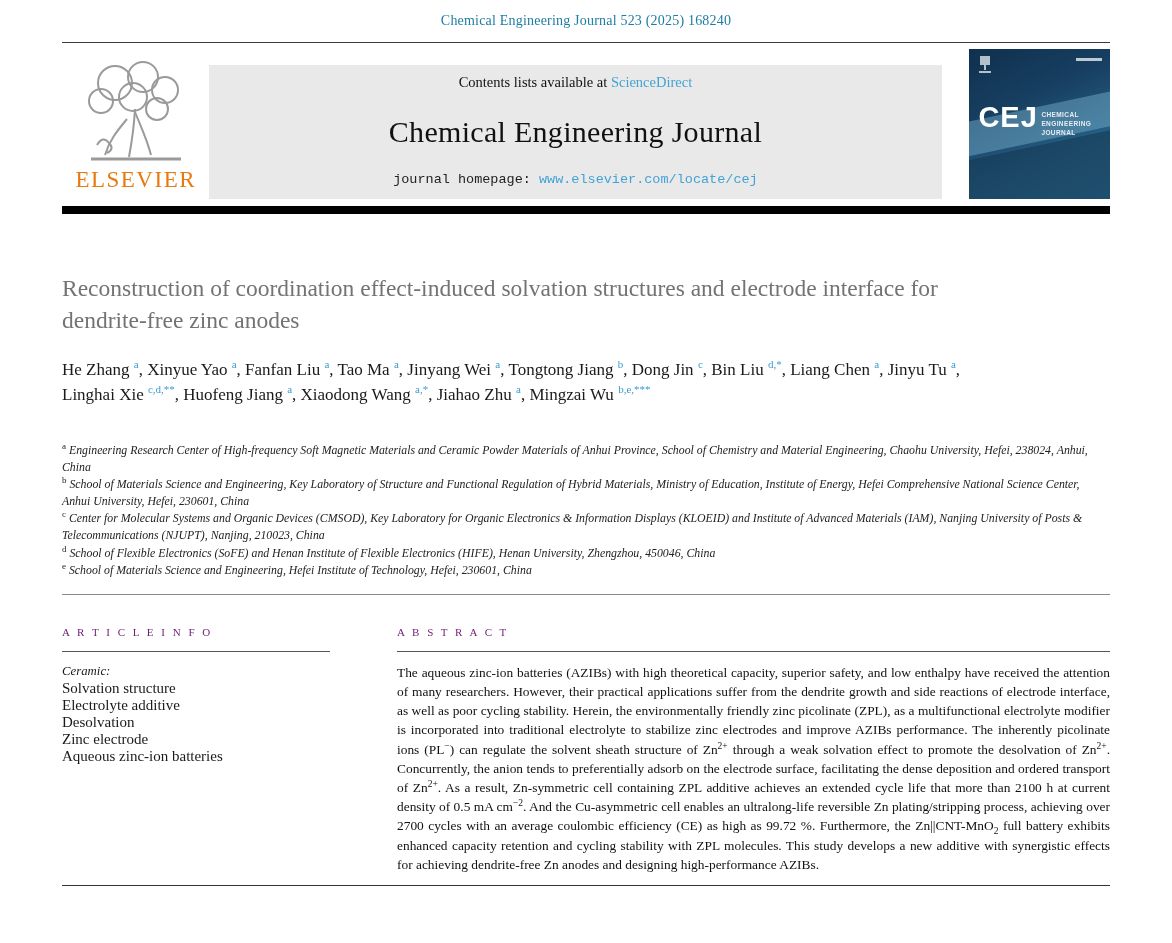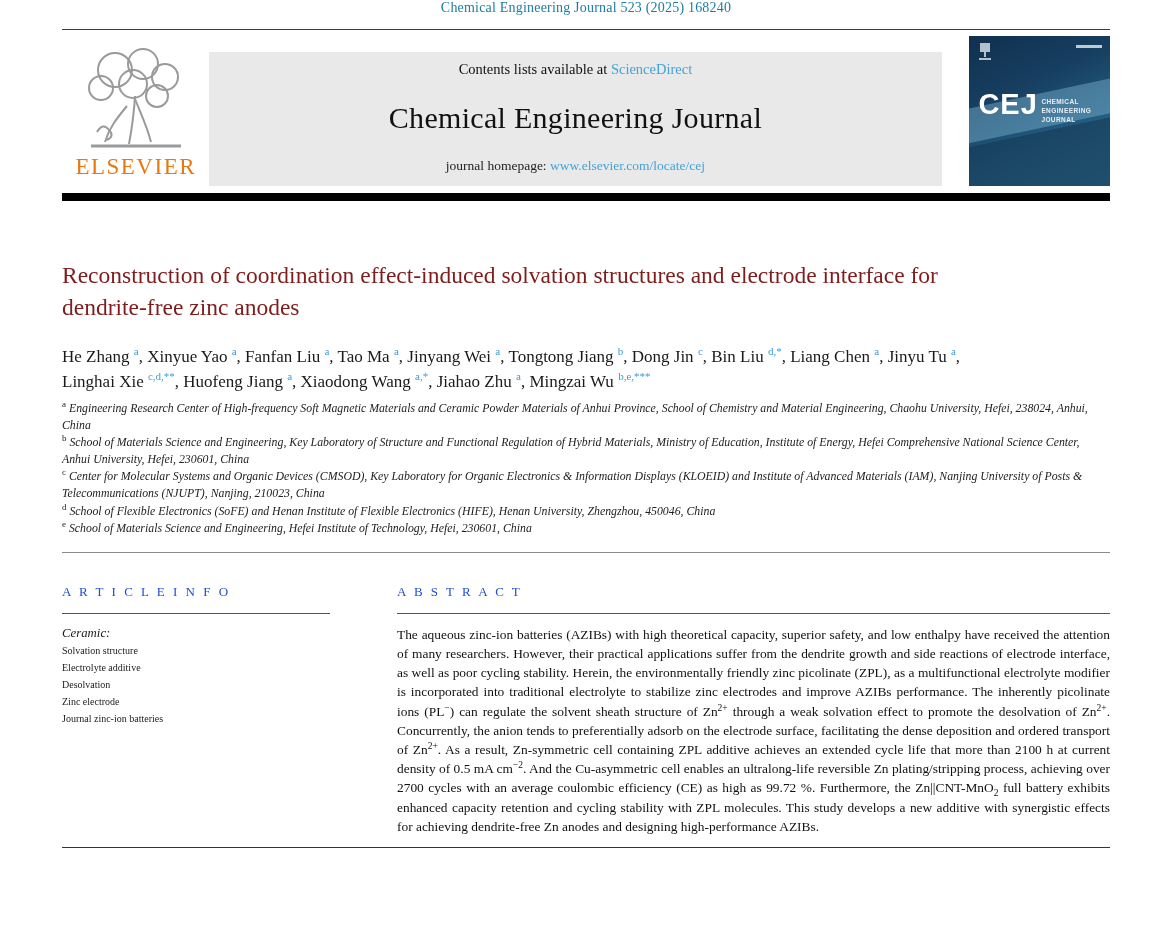--- a/index.html
+++ b/index.html
@@ -2,34 +2,34 @@
 <html><head>
 <meta charset="utf-8">
 <style>
   * { margin:0; padding:0; box-sizing:border-box; }
   html,body { width:1172px; height:943px; background:#fff; overflow:hidden; }
   body { font-family:"Liberation Serif", serif; color:#1a1a1a; }
   .page { width:1172px; height:943px; position:relative; background:#fff; }
   .content { margin:0 62px; width:1048px; }
 
   
-  .citation { text-align:center; font-size:14px; color:#1d7ca3; letter-spacing:0.2px; }
+  .citation { text-align:center; padding-top:13px; font-size:14px; color:#1d7ca3; letter-spacing:0.2px; }
   .top-rule { border:none; border-top:1.5px solid #3d3d3d; margin-top:13px; }
 
   
   .header-row { display:flex; margin-top:6px; height:150px; align-items:flex-end; }
   .logo-col { width:151px; height:142px; position:relative; }
   .logo-col svg { display:block; margin:0 auto; }
   .elsevier-word { font-family:"Liberation Serif", serif; color:#e8790f; font-size:23px; letter-spacing:1.5px; text-align:center; margin-top:-2px; }
   .journal-block { width:750px; height:134px; background:#e9e9e9; text-align:center;
                    display:flex; flex-direction:column; justify-content:space-between; padding:9px 10px 12px 9px; }
   .contents-line { font-size:14.5px; color:#111; }
   .link { color:#44a3d6; text-decoration:none; cursor:pointer; }
   .journal-name { font-size:30px; color:#111; letter-spacing:0.3px; }
-  .homepage-line { font-family:Liberation Serif, serif; font-size:13.5px; color:#222; }
+  .homepage-line { font-family:Liberation Mono, monospace; font-size:13.5px; color:#222; }
   .cover-col { width:144px; height:150px; margin-left:27px; position:relative;
                background:linear-gradient(155deg,#10304e 0%,#173f61 35%,#266186 70%,#2e7096 100%); overflow:hidden; }
   .cover-col::before { content:""; position:absolute; left:-30px; top:58px; width:200px; height:34px;
                background:rgba(125,180,208,0.45); transform:rotate(-12deg); }
   .cover-col::after { content:""; position:absolute; left:-30px; top:96px; width:210px; height:70px;
                background:rgba(20,52,78,0.55); transform:rotate(-12deg); }
   .cover-inner { position:relative; z-index:2; height:100%; }
   .cover-cej { position:absolute; left:9px; top:52px; font-family:"Liberation Sans", sans-serif;
                font-weight:bold; font-size:29px; color:#fff; letter-spacing:1px; }
   .cover-sub { position:absolute; left:72px; top:62px; font-family:"Liberation Sans", sans-serif;
@@ -37,37 +37,37 @@
   .cover-minitree { position:absolute; left:10px; top:7px; width:12px; height:18px; }
   .cover-minitree div { background:#cfd9e0; }
   .mt-a { width:10px; height:9px; margin-left:1px; opacity:.85; }
   .mt-b { width:2px;  height:5px; margin-left:5px; opacity:.85; }
   .mt-c { width:12px; height:1.5px; margin-top:1px; opacity:.85; }
   .cover-issue { position:absolute; right:8px; top:9px; width:26px; height:3px; background:rgba(230,238,243,.8); }
 
   .black-bar { height:8px; background:#000; margin-top:7px; }
 
   
-  .article-title { margin-top:58px; font-size:23.5px; line-height:32px; color:#7f1d1d; width:950px; }
+  .article-title { margin-top:58px; font-size:23.5px; line-height:32px; color:#737373; width:950px; }
   .authors { margin-top:21px; font-size:17px; line-height:25px; width:920px; color:#1a1a1a; }
   .authors sup { color:#3d9bd0; font-size:11px; line-height:0; }
-  .affiliations { margin-top:6px; font-size:11.8px; line-height:17.1px; color:#222; }
+  .affiliations { margin-top:35px; font-size:11.8px; line-height:17.1px; color:#222; }
   .affiliations .aff { font-style:italic; }
   .affiliations sup { font-style:normal; font-size:9px; line-height:0; }
 
   .full-rule { border:none; border-top:1px solid #8a8a8a; margin-top:15px; }
 
   
   .cols { display:flex; justify-content:space-between; margin-top:31px; }
   .col-left { width:268px; }
   .col-right { width:713px; }
-  .sec-heading { font-size:13px; letter-spacing:1px; color:#1d4ed8; word-spacing:3px; }
+  .sec-heading { font-size:11px; letter-spacing:1px; color:#701a75; word-spacing:3px; }
   .sec-rule { border:none; border-top:1px solid #555; margin-top:13px; margin-bottom:11px; }
   .kw-label { font-style:italic; font-size:12.8px; line-height:17px; }
-  .kw-item { font-size:10px; line-height:17px; }
+  .kw-item { font-size:15px; line-height:17px; }
   .abstract-text { font-size:13.4px; line-height:19.2px; text-align:justify; color:#111; }
   .abstract-text sup, .abstract-text sub { font-size:9.5px; line-height:0; }
   .bottom-rule { border:none; border-top:1px solid #333; margin-top:11px; }
 </style>
 </head>
 <body>
 
 <div class="page">
   <div class="content">
 
@@ -141,21 +141,21 @@
     <div class="cols">
       <div class="col-left">
         <div class="sec-heading">A R T I C L E  I N F O</div>
         <hr class="sec-rule">
         <div class="kw-label">Ceramic:</div>
         <div id="kw-list">
             <div class="kw-item">Solvation structure</div>
             <div class="kw-item">Electrolyte additive</div>
             <div class="kw-item">Desolvation</div>
             <div class="kw-item">Zinc electrode</div>
-            <div class="kw-item">Journal zinc-ion batteries</div>
+            <div class="kw-item">Aqueous zinc-ion batteries</div>
           </div>
       </div>
 
       <div class="col-right">
         <div class="sec-heading">A B S T R A C T</div>
         <hr class="sec-rule">
         <div class="abstract-text" id="abstract-body">The aqueous zinc-ion batteries (AZIBs) with high theoretical capacity, superior safety, and low enthalpy have received the attention of many researchers. However, their practical applications suffer from the dendrite growth and side reactions of electrode interface, as well as poor cycling stability. Herein, the environmentally friendly zinc picolinate (ZPL), as a multifunctional electrolyte modifier is incorporated into traditional electrolyte to stabilize zinc electrodes and improve AZIBs performance. The inherently picolinate ions (PL<sup>−</sup>) can regulate the solvent sheath structure of Zn<sup>2+</sup> through a weak solvation effect to promote the desolvation of Zn<sup>2+</sup>. Concurrently, the anion tends to preferentially adsorb on the electrode surface, facilitating the dense deposition and ordered transport of Zn<sup>2+</sup>. As a result, Zn-symmetric cell containing ZPL additive achieves an extended cycle life that more than 2100 h at current density of 0.5 mA cm<sup>−2</sup>. And the Cu-asymmetric cell enables an ultralong-life reversible Zn plating/stripping process, achieving over 2700 cycles with an average coulombic efficiency (CE) as high as 99.72 %. Furthermore, the Zn||CNT-MnO<sub>2</sub> full battery exhibits enhanced capacity retention and cycling stability with ZPL molecules. This study develops a new additive with synergistic effects for achieving dendrite-free Zn anodes and designing high-performance AZIBs.</div>
       </div>
     </div>
 

